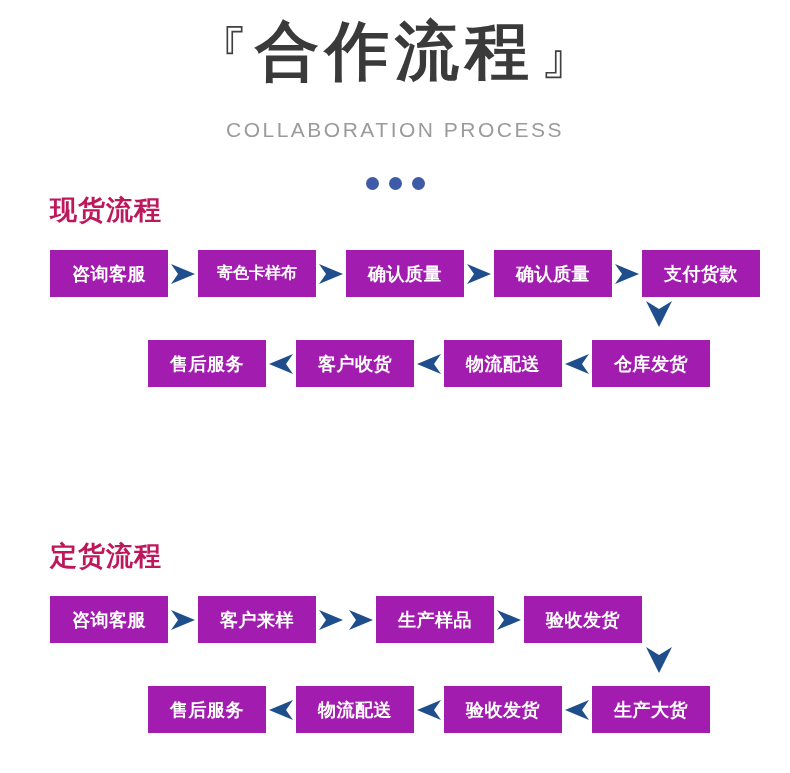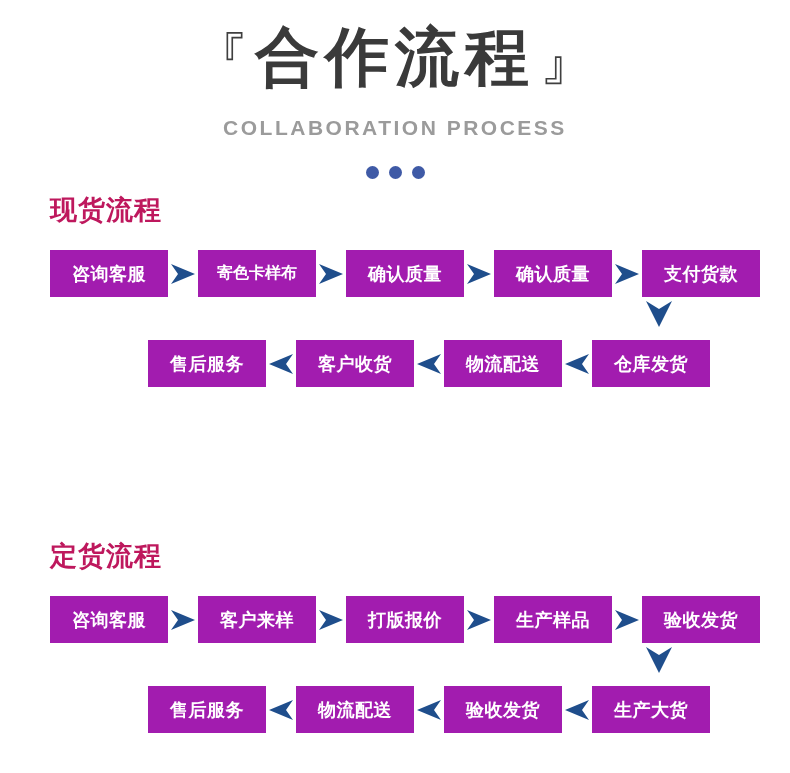--- a/index.html
+++ b/index.html
@@ -18,45 +18,45 @@
 
   
   .header {
     position: absolute;
     top: 0;
     left: 0;
     width: 790px;
     text-align: center;
   }
   .main-title {
-    margin: 7px;
+    margin: 1px;
     padding-top: 14px;
     font-size: 64px;
     font-weight: 700;
     letter-spacing: 2px;
     line-height: 1.15;
     color: #3a3a3a;
     white-space: nowrap;
   }
   .main-title .bracket {
     font-weight: 400;
     font-size: 58px;
     color: #3f3f3f;
     padding: 0 4px;
   }
   .main-title .title-text {
     letter-spacing: 6px;
   }
   .subtitle {
-    margin: 6px;
+    margin: 15px;
     padding-top: 14px;
     font-size: 21px;
     letter-spacing: 2.5px;
     color: #9b9b9b;
-    font-weight: 700;
+    font-weight: 400;
     white-space: nowrap;
   }
   .dots {
     display: flex;
     justify-content: center;
     gap: 10px;
     padding-top: 20px;
   }
   .dot {
     width: 13px;
@@ -220,21 +220,20 @@
       <svg width="28" height="22" viewBox="0 0 28 22">
           <path d="M2 1 L26 11 L2 21 L9 11 Z" fill="#1f4e8c"></path>
         </svg>
     </span>
     <div class="flow-box">客户来样</div>
     <span class="arrow">
       <svg width="28" height="22" viewBox="0 0 28 22">
           <path d="M2 1 L26 11 L2 21 L9 11 Z" fill="#1f4e8c"></path>
         </svg>
     </span>
-    <div class="flow-box">打版报价</div>
     <span class="arrow">
       <svg width="28" height="22" viewBox="0 0 28 22">
           <path d="M2 1 L26 11 L2 21 L9 11 Z" fill="#1f4e8c"></path>
         </svg>
     </span>
     <div class="flow-box">生产样品</div>
     <span class="arrow">
       <svg width="28" height="22" viewBox="0 0 28 22">
           <path d="M2 1 L26 11 L2 21 L9 11 Z" fill="#1f4e8c"></path>
         </svg>

